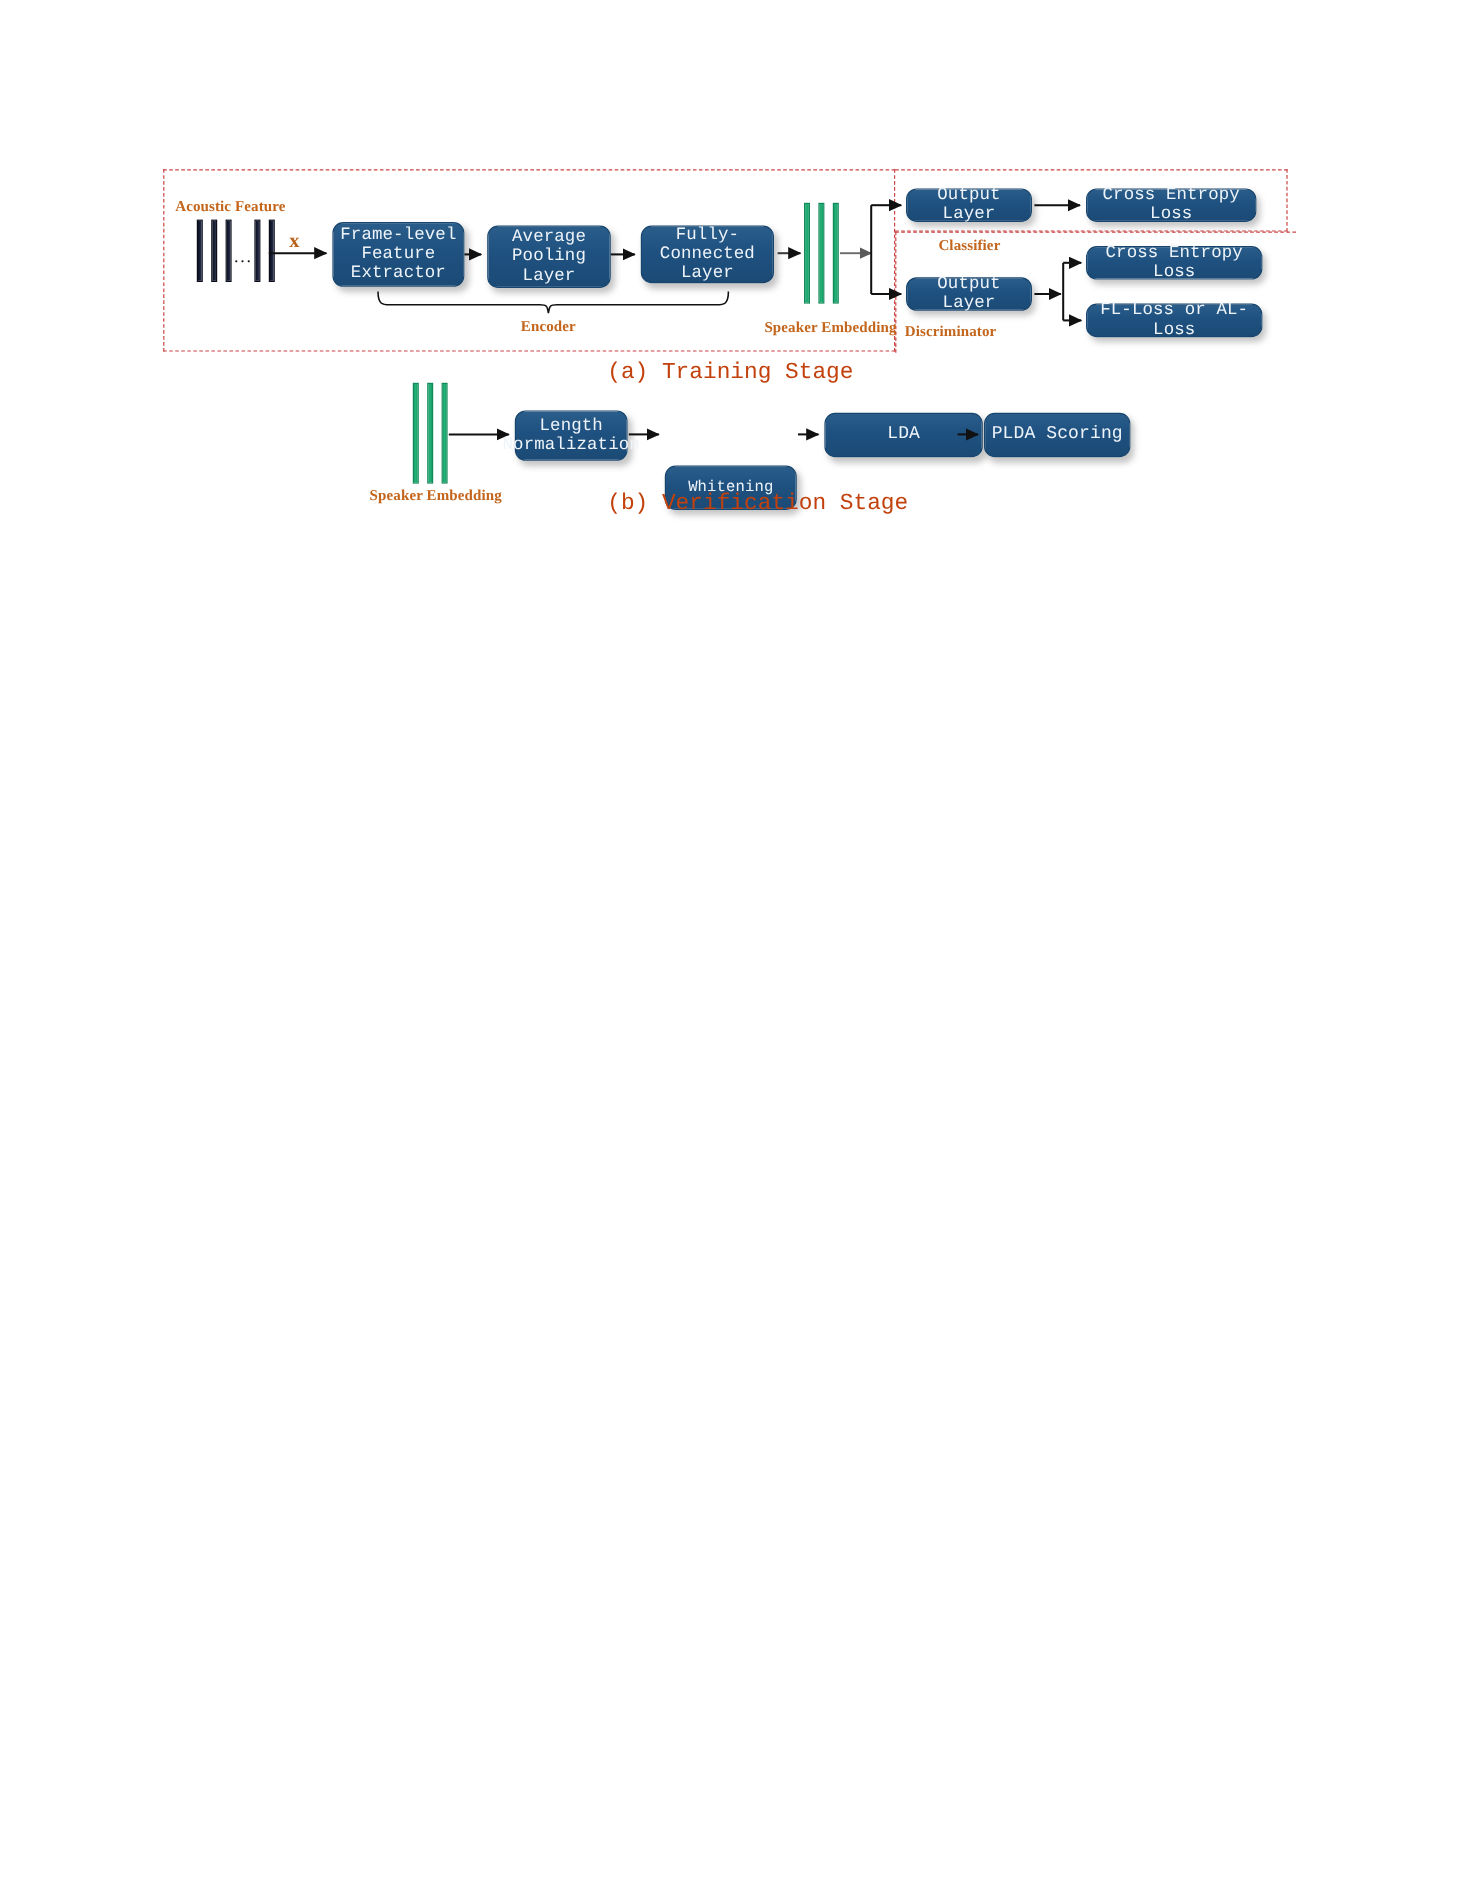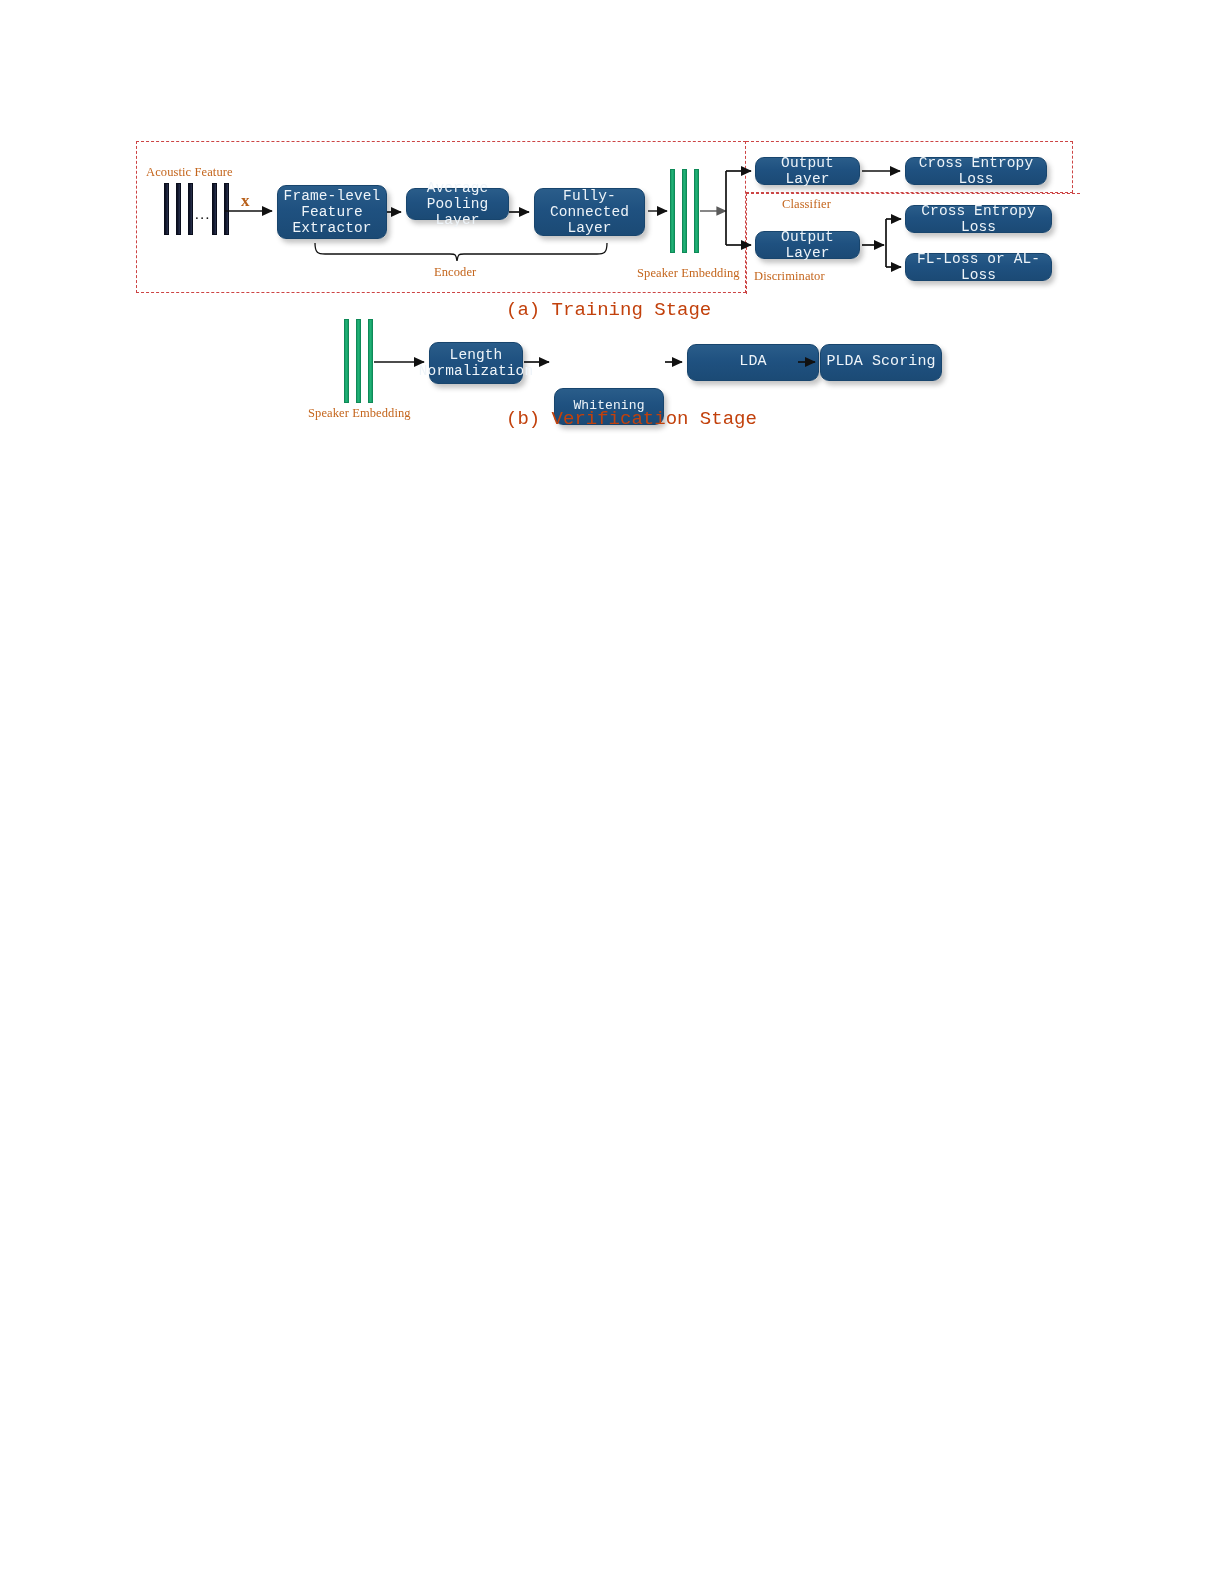--- a/index.html
+++ b/index.html
@@ -46,21 +46,21 @@
     letter-spacing: 0.1px;
     box-shadow: 3px 4px 5px rgba(60,60,60,0.30);
     padding: 2px 5px;
   }
   .node span { display: block; }
   
   .olabel {
     position: absolute;
     color: #c4651c;
     font-family: "Liberation Serif", serif;
-    font-weight: normal;
+    font-weight: bold;
     font-size: 12.5px;
     white-space: nowrap;
     letter-spacing: 0.1px;
   }
   .xlabel {
     position: absolute;
     color: #b8601a;
     font-family: "Liberation Serif", serif;
     font-weight: bold;
     font-size: 17px;
@@ -128,21 +128,21 @@
   <div class="xlabel" style="left:241px; top:191px;">x</div>
 
   <div class="node" style="left:277px; top:185px; width:110px; height:54px; font-size:14.5px;">
     <div>
       <span>Frame-level</span>
       <span>Feature</span>
       <span>Extractor</span>
     </div>
   </div>
 
-  <div class="node" style="left:406px; top:188px; width:103px; height:32px; font-size:14.5px;">
+  <div class="node" style="left:406px; top:188px; width:103px; height:52px; font-size:14.5px;">
     <div>
       <span>Average Pooling</span>
       <span>Layer</span>
     </div>
   </div>
 
   <div class="node" style="left:534px; top:188px; width:111px; height:48px; font-size:14.5px;">
     <div>
       <span>Fully-Connected</span>
       <span>Layer</span>

